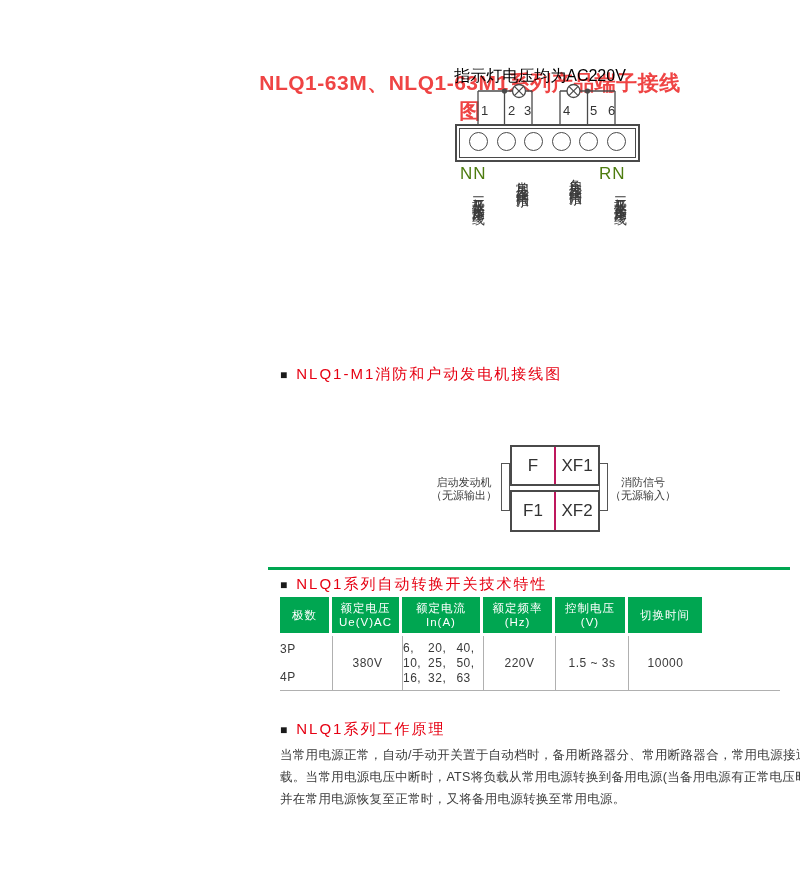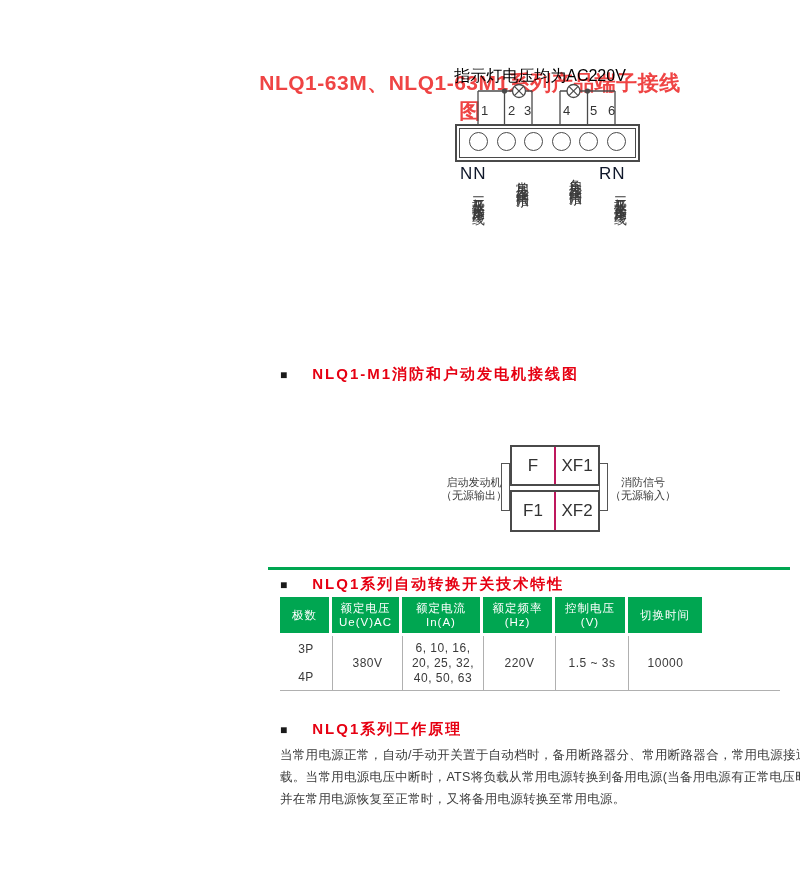--- a/index.html
+++ b/index.html
@@ -5,53 +5,53 @@
   html,body{margin:0;padding:0;background:#fff;}
   #page{position:relative;width:800px;height:870px;background:#ffffff;overflow:hidden;
         font-family:"Liberation Sans","DejaVu Sans",sans-serif;color:#3a3a3a;}
   .abs{position:absolute;}
 
   
   .page-title{top:31px;left:250px;width:440px;text-align:center;font-size:21px;font-weight:bold;
               color:#ef4444;letter-spacing:0.5px;margin-top:38px;}
   .sec-heading{display:flex;align-items:center;}
   .sec-heading .bullet{color:#1a1a1a;font-size:12px;margin-right:9px;line-height:1;}
-  .sec-heading .htext{color:#e60012;font-size:15px;font-weight:bold;letter-spacing:2px;margin-left:16px;}
+  .sec-heading .htext{color:#e60012;font-size:15px;font-weight:normal;letter-spacing:2px;}
 
   
   .lamp-note{top:66px;left:440px;width:200px;text-align:center;font-size:16px;color:#000000;}
   .tnum{font-size:13px;color:#333;}
   .tblock{top:124px;left:455px;width:185px;height:38px;border:2px solid #4a4a4a;background:#fff;box-sizing:border-box;}
   .tblock-inner{position:absolute;left:2px;top:2px;right:2px;bottom:2px;border:1px solid #4a4a4a;}
   .screw{position:absolute;width:19px;height:19px;border:1.5px solid #4a4a4a;border-radius:50%;
          background:#fff;top:6px;box-sizing:border-box;}
-  .nlabel{font-size:17px;color:#0f172a;letter-spacing:1px;}
+  .nlabel{font-size:17px;color:#4d7c0f;letter-spacing:1px;}
   .vlabel{writing-mode:vertical-rl;text-orientation:upright;font-size:13px;letter-spacing:2px;color:#3a3a3a;}
 
   
   .fgrid-row{position:absolute;left:9px;width:90px;height:41px;display:flex;border:2px solid #4a4a4a;
              box-sizing:border-box;background:#fff;}
   .fcell{flex:1;display:flex;align-items:center;justify-content:center;font-size:17px;color:#333;}
   .fcell + .fcell{border-left:2px solid #be185d;}
   .ftab{position:absolute;width:9px;height:48px;top:18px;border:1.5px solid #555;box-sizing:border-box;}
   .side-label{font-size:11px;line-height:13px;color:#3a3a3a;text-align:center;white-space:nowrap;}
 
   
   .green-hr{top:567px;left:268px;width:522px;height:3px;background:#00a651;}
   .spec-table{top:597px;left:280px;width:500px;}
   .thead,.tbody-row{display:grid;grid-template-columns:52px 70px 81px 72px 73px 74px 1fr;}
   .hcell{background:#00a651;color:#fff;height:36px;display:flex;flex-direction:column;align-items:center;
          justify-content:center;font-size:11.5px;line-height:14px;letter-spacing:1px;box-sizing:border-box;}
   .hcell:not(:last-child){border-right:3px solid #fff;}
   .tbody-row{margin-top:3px;border-bottom:1px solid #b0b0b0;min-height:54px;}
-  .bcell{display:flex;flex-direction:column;align-items:center;justify-content:center;
+  .bcell{display:flex;flex-direction:row;align-items:center;justify-content:center;
          font-size:12px;color:#3a3a3a;letter-spacing:0.5px;box-sizing:border-box;}
   .bcell:not(:first-child){border-left:1px solid #b0b0b0;}
   .bcell .ln{line-height:15px;}
-  .poles-cell{display:flex;flex-direction:column;align-items:center;justify-content:stretch;}
+  .poles-cell{display:flex;flex-direction:column;align-items:flex-start;justify-content:stretch;}
   .pole{flex:1;display:flex;align-items:center;justify-content:center;font-size:12px;}
   .pole-divider{height:0;border-top:1px solid #b0b0b0;}
 
   
   .body-text{font-size:12.5px;color:#3a3a3a;letter-spacing:0.3px;}
   .para-line{line-height:22px;white-space:nowrap;}
   .note-line{line-height:24px;white-space:nowrap;}
   .note-line.indent{padding-left:16px;}
 </style>
 </head>
@@ -124,21 +124,21 @@
     <div class="fgrid-row" style="top:0;">
       <div class="fcell">F</div>
       <div class="fcell">XF1</div>
     </div>
     <div class="fgrid-row" style="top:45px;height:42px;">
       <div class="fcell">F1</div>
       <div class="fcell">XF2</div>
     </div>
   </div>
 
-  <div class="abs side-label" style="left:428px;top:476px;width:72px;margin-left:10px;">
+  <div class="abs side-label" style="left:428px;top:476px;width:72px;">
     <div>启动发动机</div>
     <div>（无源输出）</div>
   </div>
   <div class="abs side-label" style="left:607px;top:476px;width:72px;">
     <div>消防信号</div>
     <div>（无源输入）</div>
   </div>
 
   <div class="abs green-hr"></div>
 

